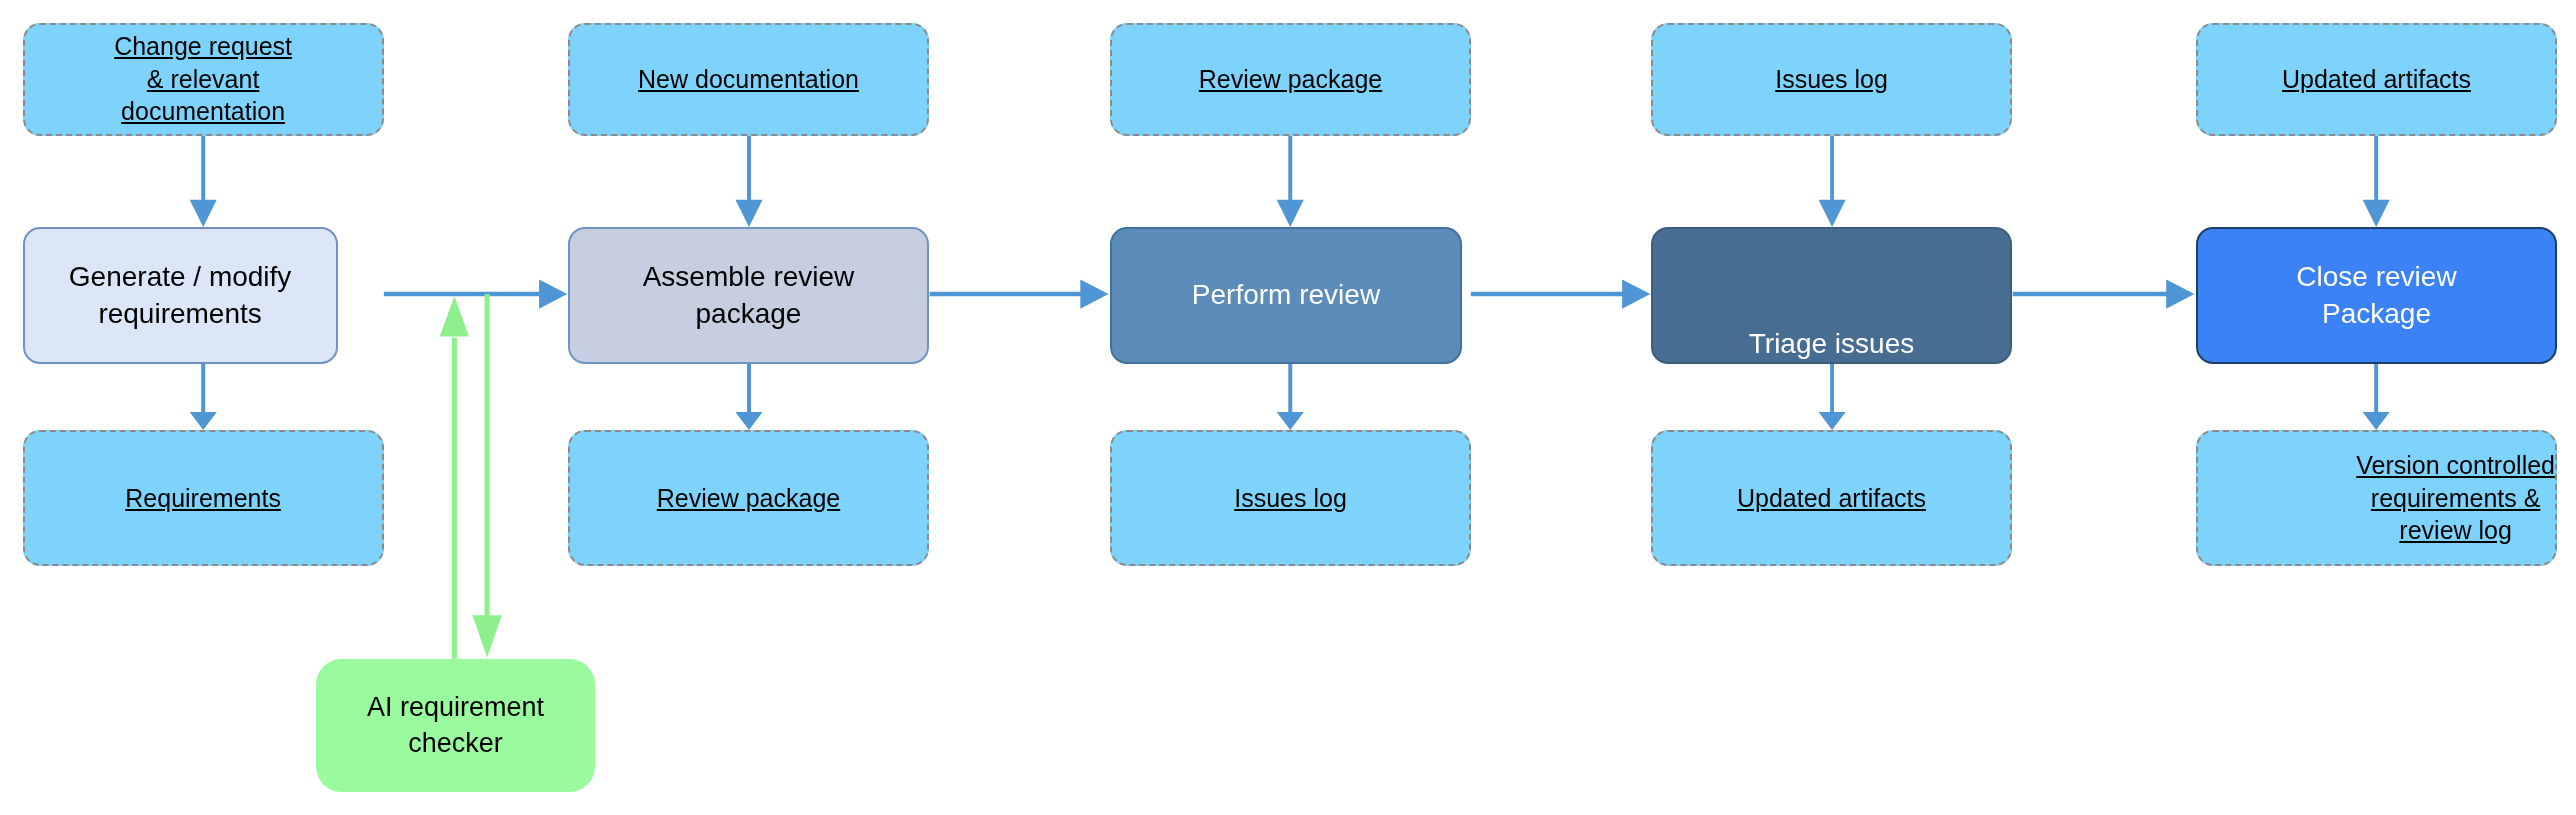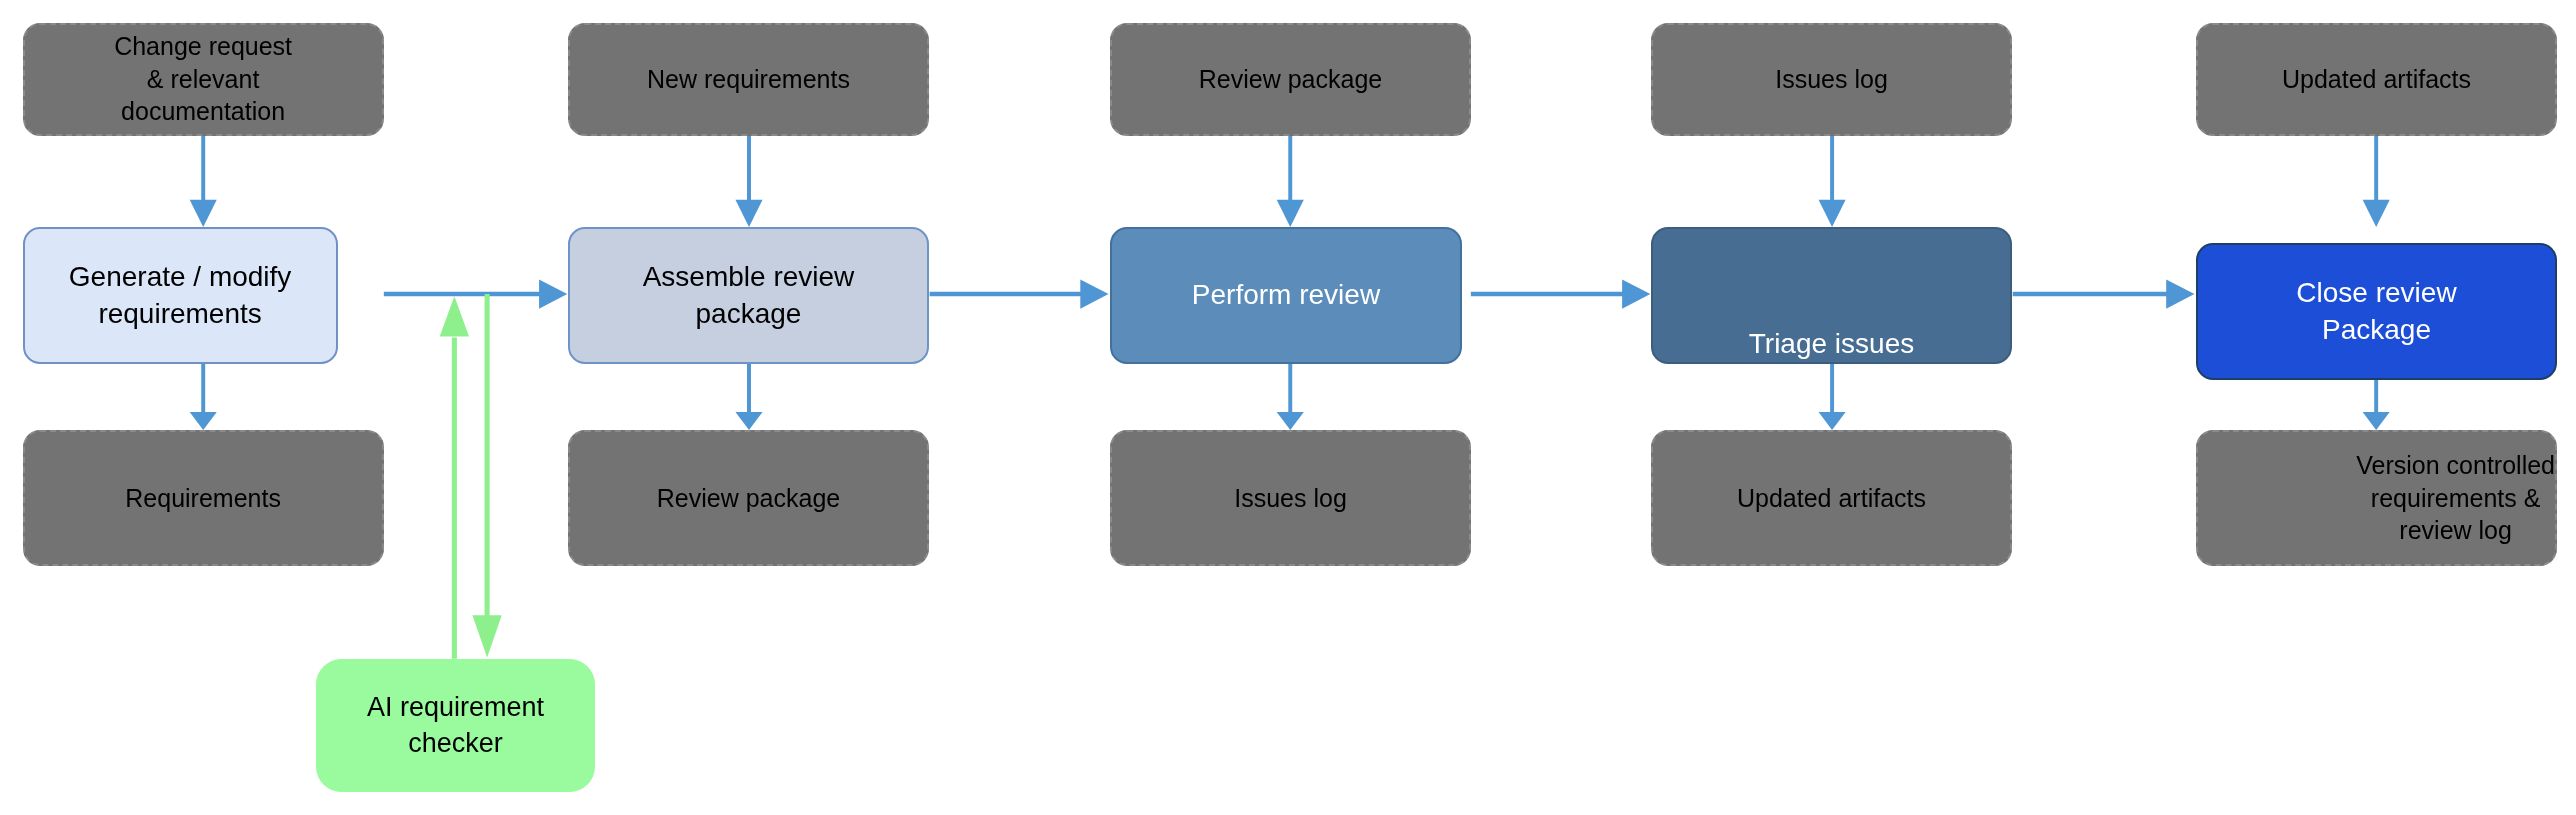--- a/index.html
+++ b/index.html
@@ -15,23 +15,24 @@
     position:absolute;
     box-sizing:border-box;
     display:flex;align-items:center;justify-content:center;
     text-align:center;
     white-space:pre-line;
     color:#000;
   }
   .dashed{
     border:2.8px dashed #8a8a8a;
     border-radius:17px;
-    background:#737373;
+    background:#7dd3fc;
     font-size:25px;
     line-height:1.3;
+    text-decoration:underline;
   }
   .proc{
     border:2.3px solid #6c8ebf;
     border-radius:17px;
     font-size:28px;
     line-height:1.3;
   }
   .ai{
     border:none;
     border-radius:25.4px;
@@ -114,21 +115,21 @@
       <polygon class="gf" points="837,1090 889,1090 863,1165" fill="#8df08d"></polygon>
     </g>
   </svg>
 
   <div class="box dashed" style="left: 22.6px; top: 22.6px; width: 361px; height: 113px; border-color: rgb(138, 138, 138);">
     <span>Change request
 &amp; relevant
 documentation</span>
   </div>
   <div class="box dashed" style="left: 568px; top: 22.6px; width: 361px; height: 113px; border-color: rgb(138, 138, 138);">
-    <span>New requirements</span>
+    <span>New documentation</span>
   </div>
   <div class="box dashed" style="left: 1110px; top: 22.6px; width: 361px; height: 113px; border-color: rgb(138, 138, 138);">
     <span>Review package</span>
   </div>
   <div class="box dashed" style="left: 1651px; top: 22.6px; width: 361px; height: 113px; border-color: rgb(138, 138, 138);">
     <span>Issues log</span>
   </div>
   <div class="box dashed" style="left: 2196px; top: 22.6px; width: 361px; height: 113px; border-color: rgb(138, 138, 138);">
     <span>Updated artifacts</span>
   </div>
@@ -140,21 +141,21 @@
   <div class="box proc" style="left: 568px; top: 227px; width: 361px; height: 137px; background: rgb(197, 207, 224); border-color: rgb(110, 147, 198); color: rgb(0, 0, 0);">
     <span>Assemble review
 package</span>
   </div>
   <div class="box proc" style="left: 1110px; top: 227px; width: 352px; height: 137px; background: rgb(91, 140, 186); border-color: rgb(65, 113, 156); color: rgb(255, 255, 255);">
     <span>Perform review</span>
   </div>
   <div class="box proc" style="left: 1651px; top: 227px; width: 361px; height: 137px; background: rgb(71, 109, 146); border-color: rgb(60, 93, 125); color: rgb(255, 255, 255); align-items: flex-end;">
     <span>Triage issues</span>
   </div>
-  <div class="box proc" style="left: 2196px; top: 243px; width: 361px; height: 137px; background: #1d4ed8; border-color: rgb(29, 63, 99); color: rgb(255, 255, 255);">
+  <div class="box proc" style="left: 2196px; top: 227px; width: 361px; height: 137px; background: #3b82f6; border-color: rgb(29, 63, 99); color: rgb(255, 255, 255);">
     <span>Close review
 Package</span>
   </div>
 
   <div class="box dashed" style="left: 22.6px; top: 430px; width: 361px; height: 136px; border-color: rgb(138, 138, 138);">
     <span>Requirements</span>
   </div>
   <div class="box dashed" style="left: 568px; top: 430px; width: 361px; height: 136px; border-color: rgb(138, 138, 138);">
     <span>Review package</span>
   </div>

